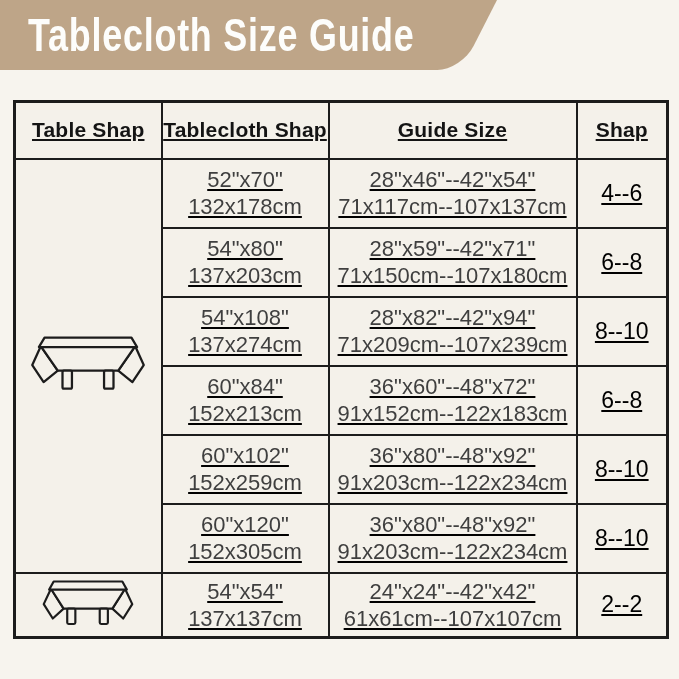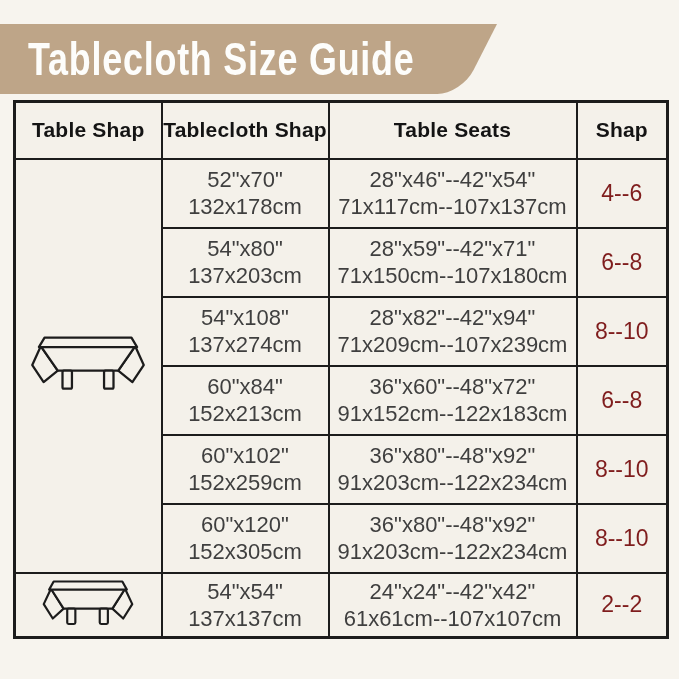--- a/index.html
+++ b/index.html
@@ -4,21 +4,21 @@
 <style>
   html,body{margin:0;padding:0;}
   body{
     width:679px;height:679px;
     background:#f7f4ee;
     font-family:"Liberation Sans",sans-serif;
     overflow:hidden;
     position:relative;
   }
   
-  .banner-wrap{position:relative;height:70px;overflow:visible;margin-top:24px;}
+  .banner-wrap{position:relative;height:70px;overflow:visible;}
   .banner{
     position:absolute;left:-70px;top:0;
     width:567px;height:70px;
     background:#bea588;
     border-bottom-right-radius:24px;
     transform:skewX(-27deg);
     transform-origin:0 0;
   }
   .banner-title{
     position:absolute;left:28px;top:0;height:70px;
@@ -37,38 +37,39 @@
     border-collapse:collapse;
     table-layout:fixed;
     background:#f4f1ea;
   }
   .size-table th,.size-table td{
     border:2.5px solid #1c1c1c;
     text-align:center;
     vertical-align:middle;
     padding:0;
     overflow:hidden;
+    text-decoration:underline;
   }
   .size-table{border:3px solid #1c1c1c;}
   .col-shape{width:147px;}
   .col-cloth{width:167px;}
   .col-table{width:248px;}
   .col-seats{width:91px;}
   thead tr{height:57px;}
   tbody tr{height:69px;}
   tbody tr.last-row{height:65px;}
   .size-table th{
     font-size:21px;font-weight:bold;color:#141414;
     letter-spacing:0.2px;
   }
   .cell-line{
     font-size:22px;color:#3f3f3f;line-height:27px;
     font-weight:400;white-space:nowrap;
   }
-  .seats-cell{font-size:23px;color:#7f1d1d;}
+  .seats-cell{font-size:23px;color:#000000;}
   .icon-cell svg{display:block;margin:0 auto;}
 </style>
 </head>
 <body>
 
 <div class="banner-wrap">
   <div class="banner"></div>
   <h1 class="banner-title">Tablecloth Size Guide</h1>
 </div>
 
@@ -76,21 +77,21 @@
   <colgroup>
     <col class="col-shape">
       <col class="col-cloth">
       <col class="col-table">
       <col class="col-seats">
   </colgroup>
   <thead>
     <tr>
       <th>Table Shap</th>
       <th>Tablecloth Shap</th>
-      <th>Table Seats</th>
+      <th>Guide Size</th>
       <th>Shap</th>
     </tr>
   </thead>
   <tbody>
     <tr>
       <td class="icon-cell" rowspan="6">
         <span>
           <svg width="114" height="68" viewBox="0 0 120 72" fill="#f4f1ea" stroke="#1c1c1c" stroke-width="2.4" stroke-linejoin="round">
             <path d="M10,15 L28,41 L13,53 L1,35 Z"></path>
             <path d="M110,15 L119,35 L107,53 L92,41 Z"></path>

